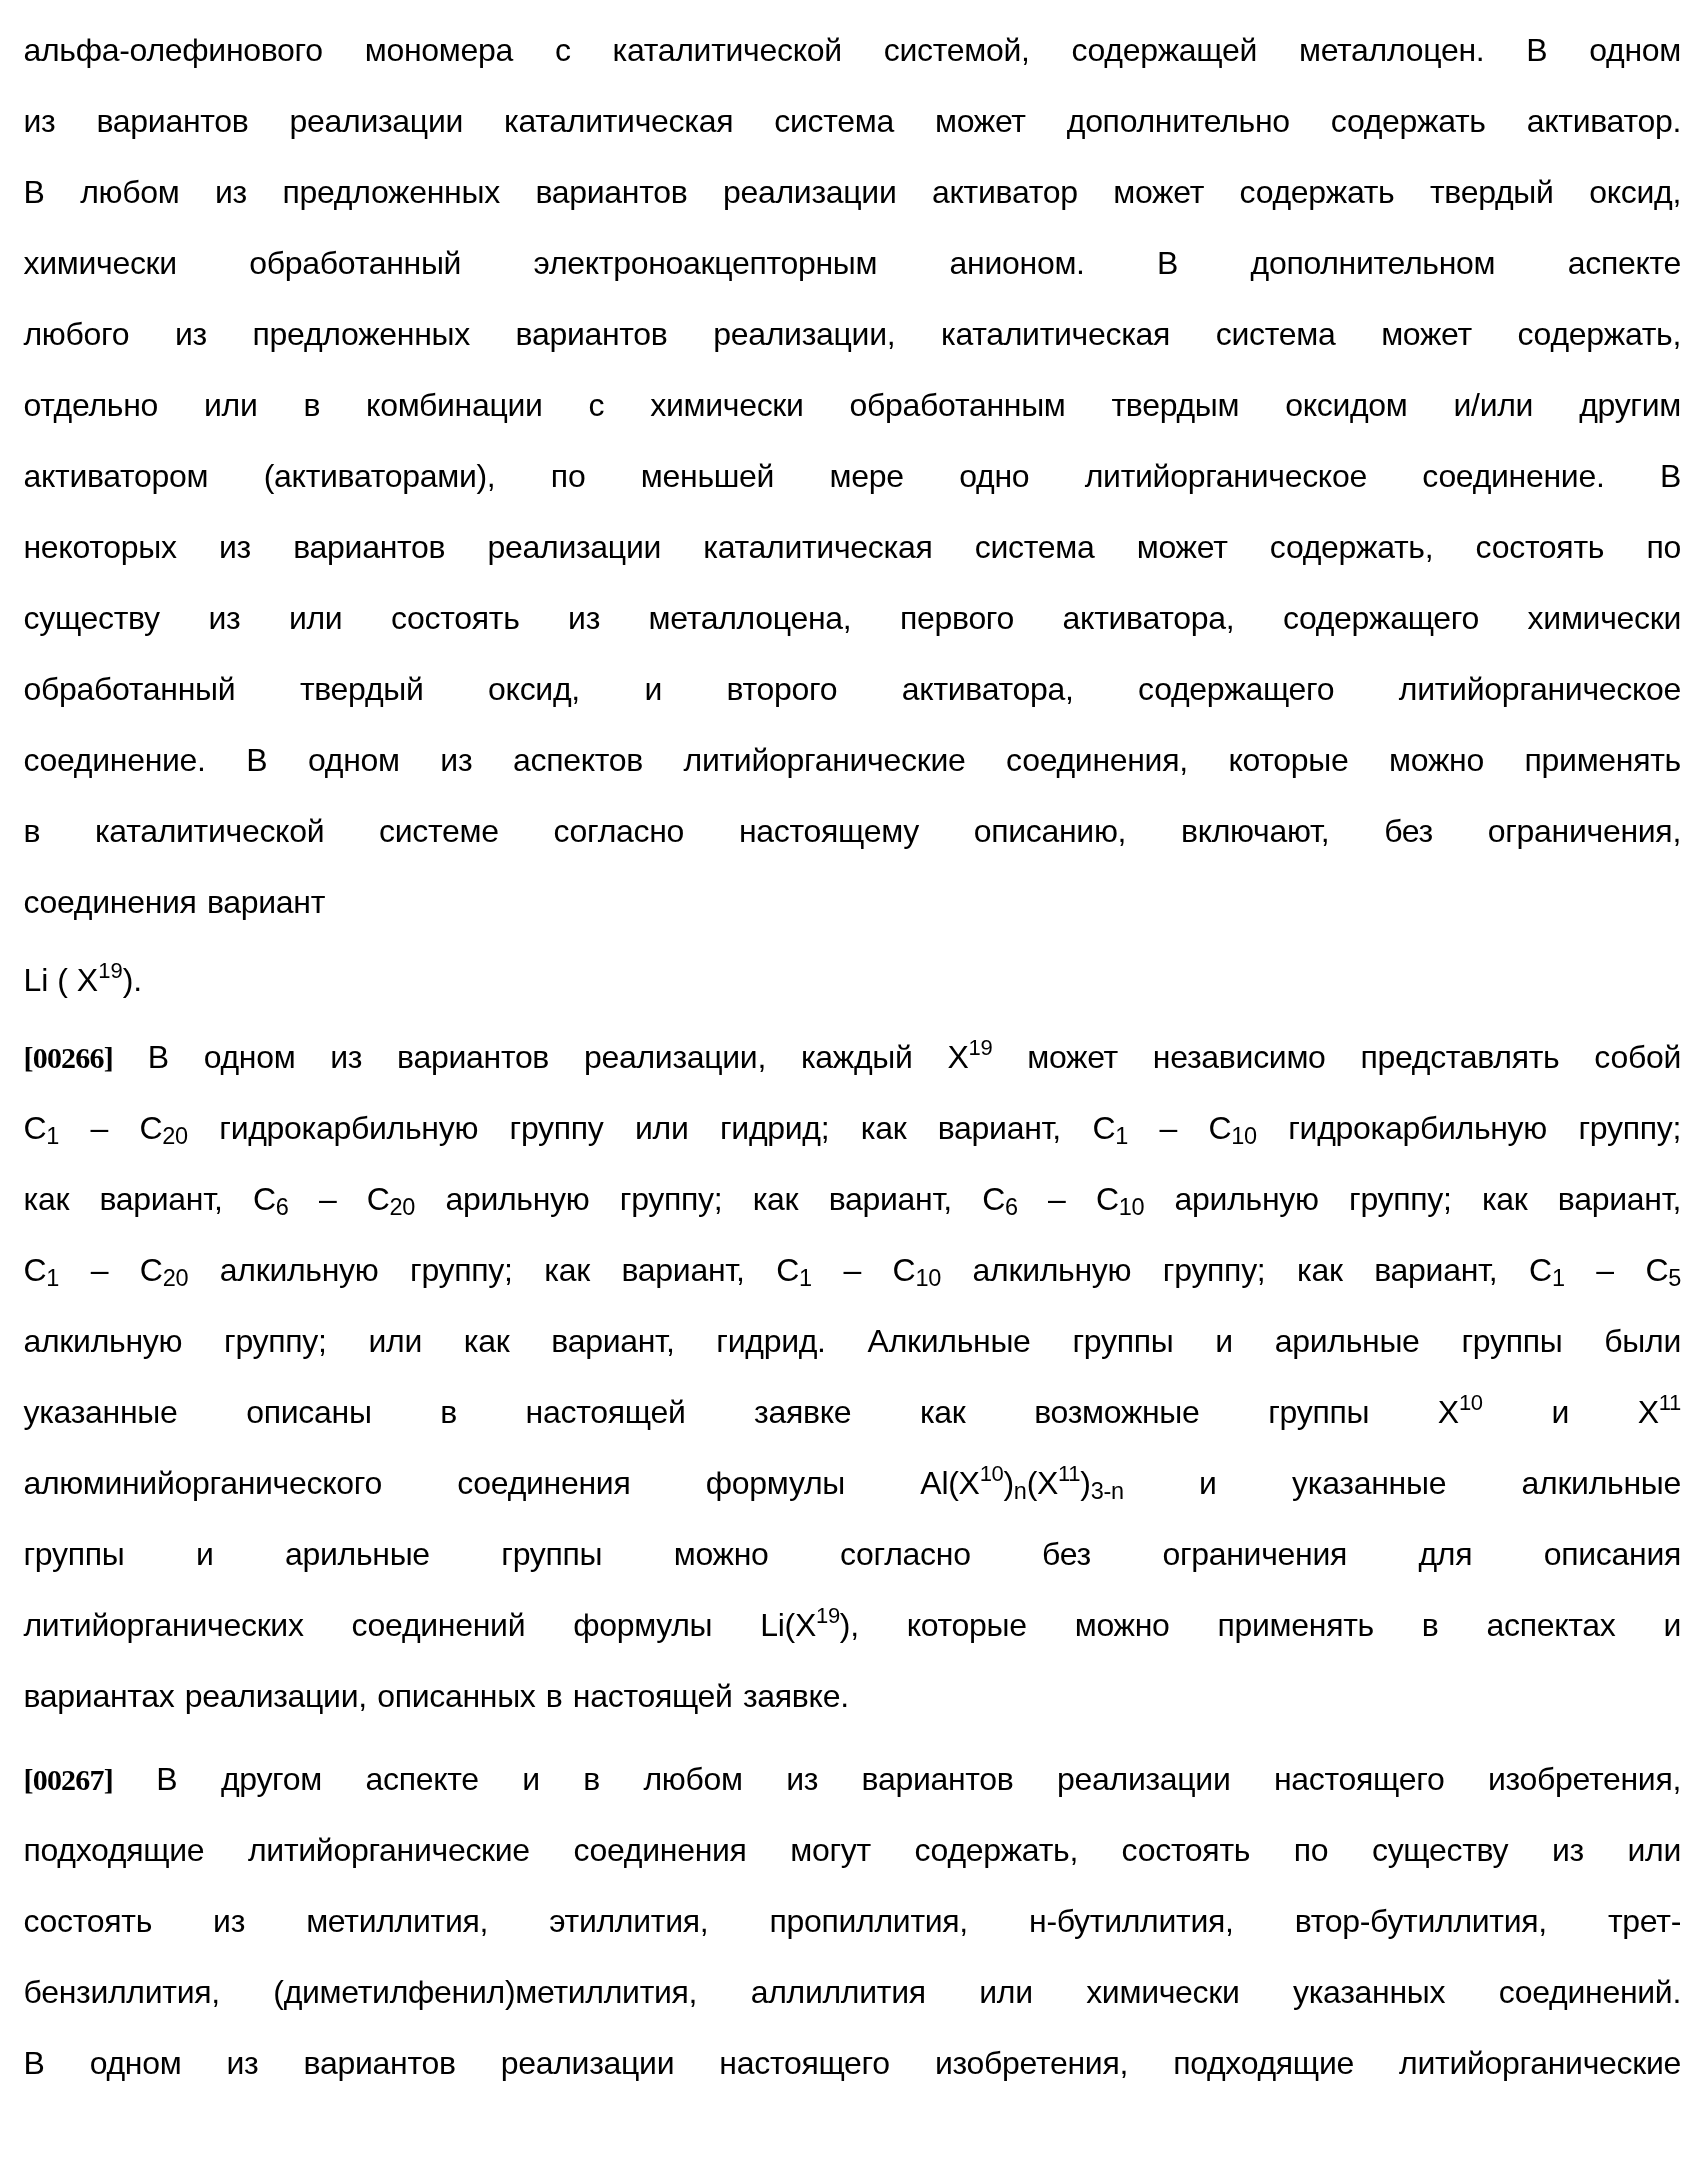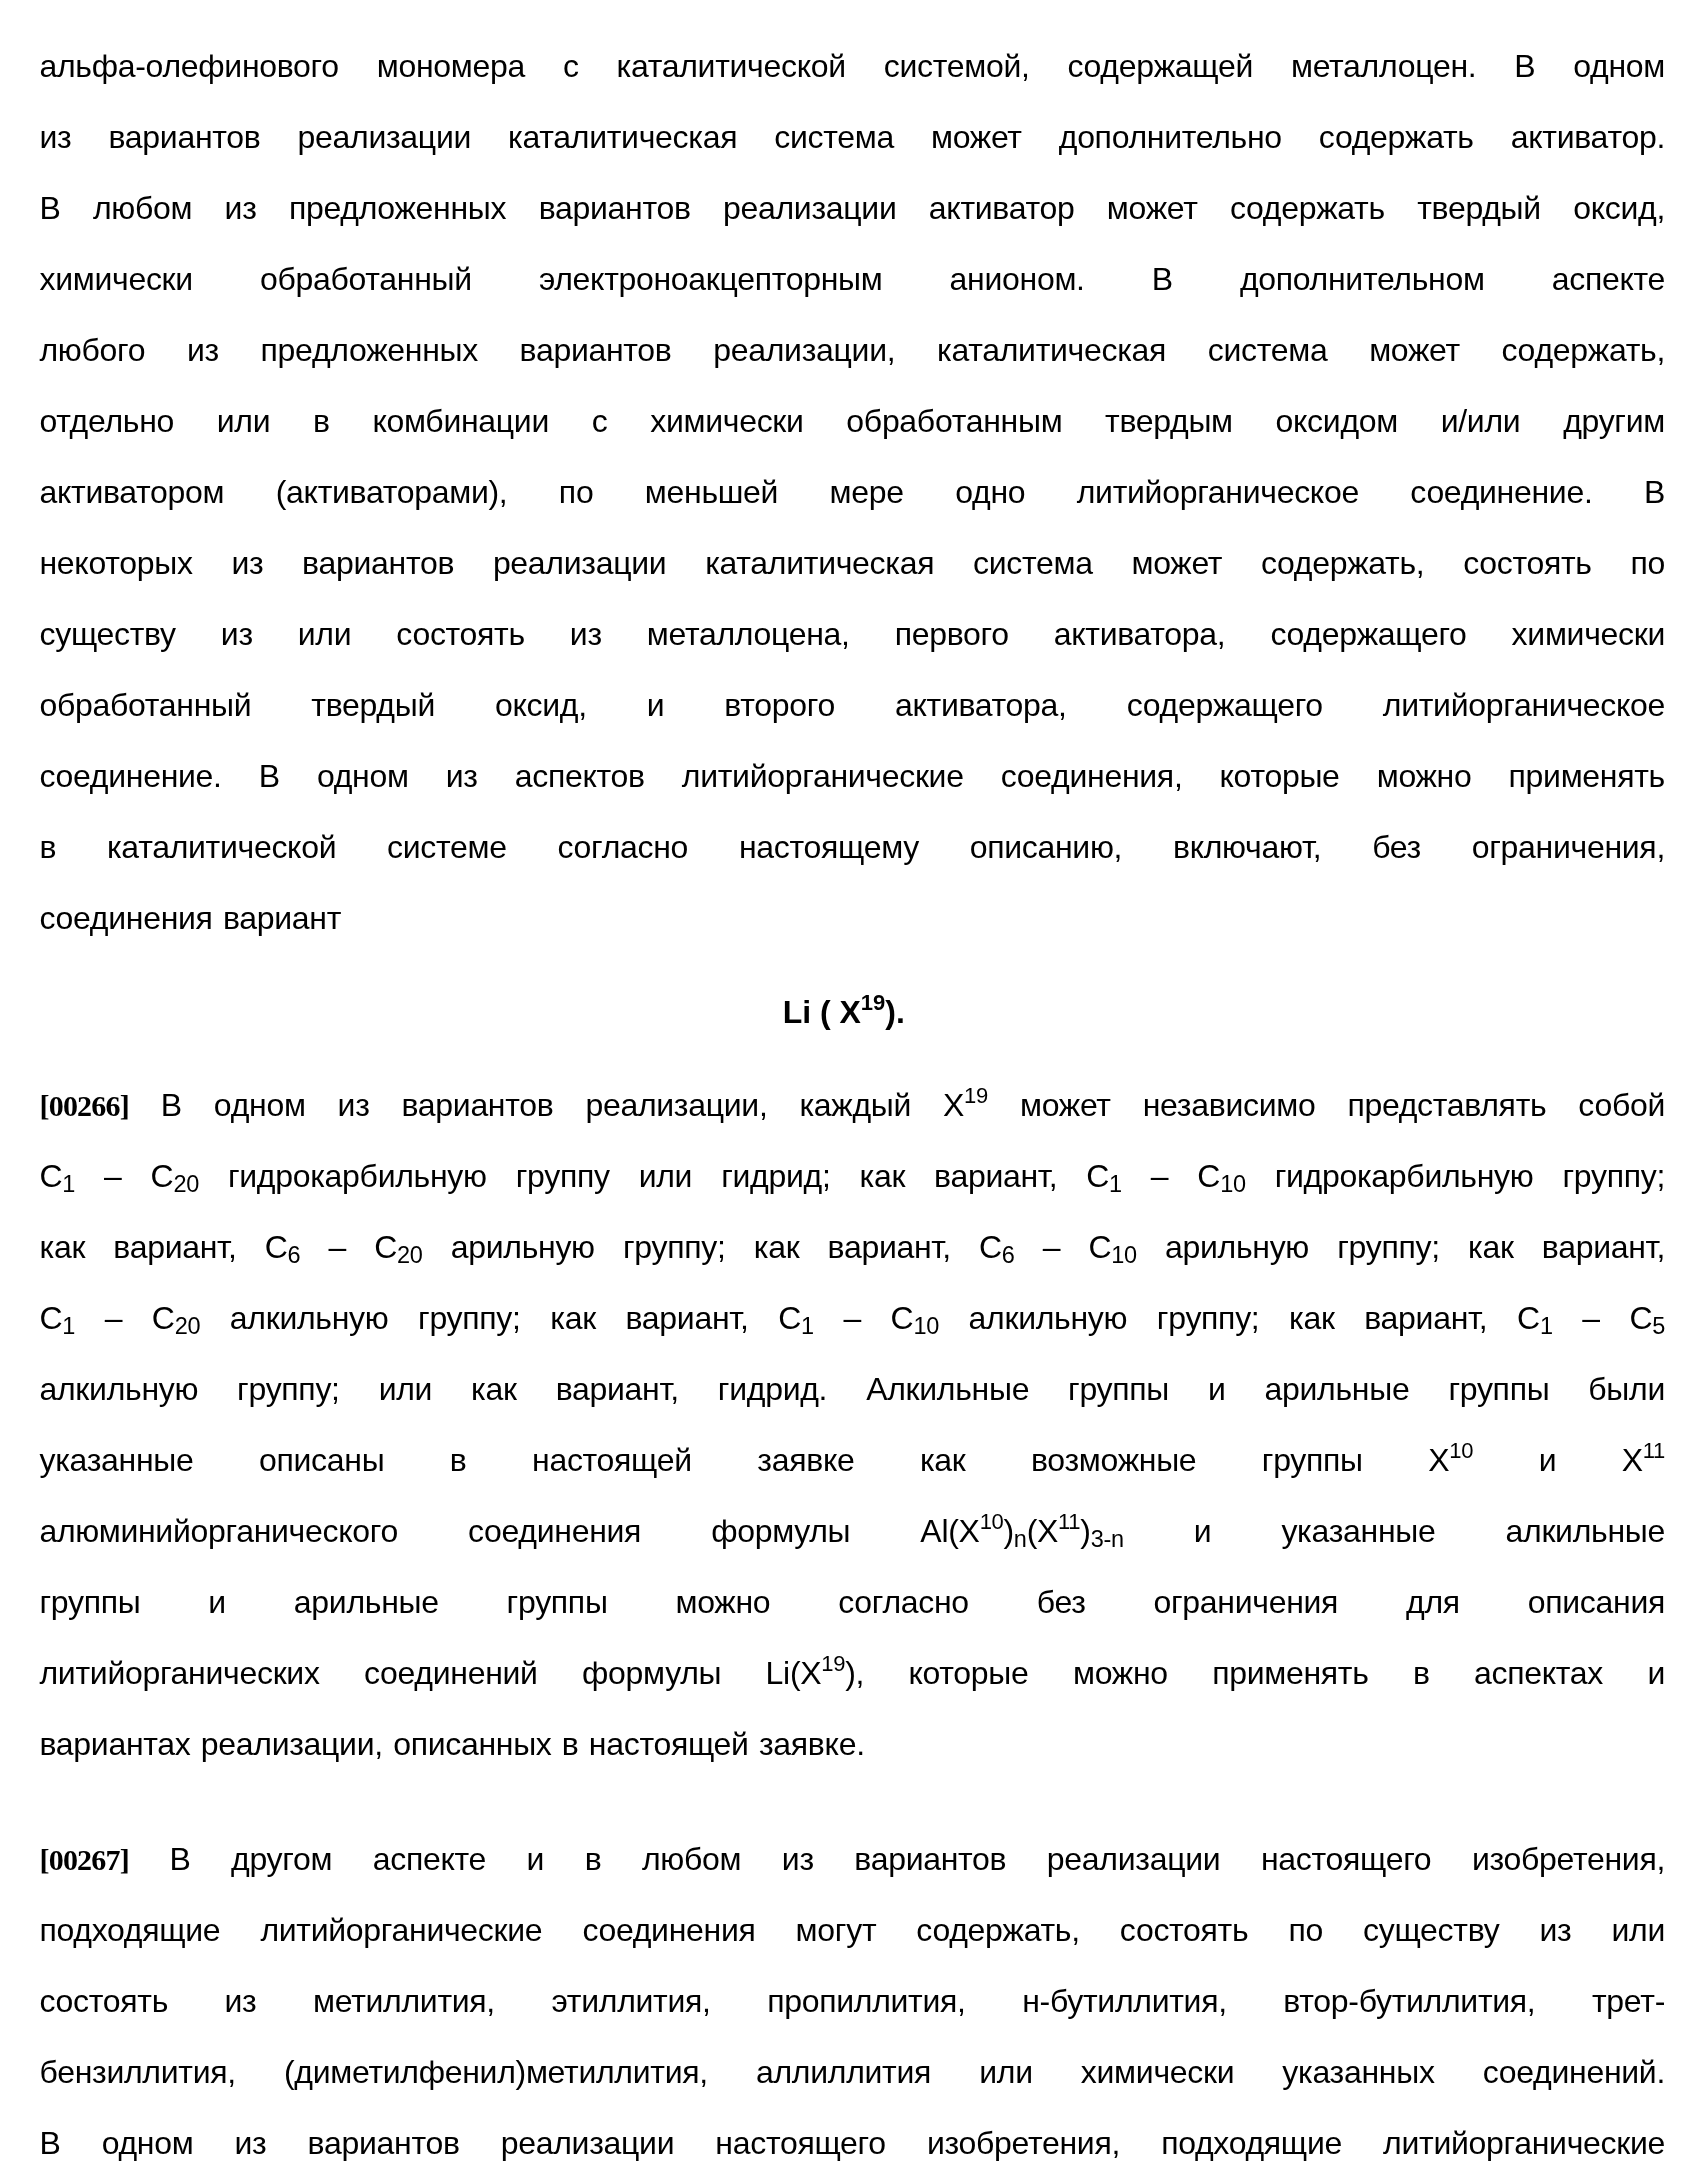--- a/index.html
+++ b/index.html
@@ -2,35 +2,35 @@
 <html style="font-size:13.4px"><head>
 <meta charset="utf-8">
 <style>
   html, body { margin: 0; padding: 0; background: #ffffff; }
   body {
     width: 1698px; height: 2183px; overflow: hidden;
     font-family: "Liberation Sans", "DejaVu Sans", sans-serif;
     color: #000000;
   }
   .page { position: relative; padding: 15px 17px 0 23.5px; box-sizing: border-box; width: 1698px; }
-  .para { margin: 16px; }
+  .para { margin: 0; }
   .line {
     font-size: 32px;
     line-height: 71px;
     height: 71px;
     white-space: nowrap;
     text-align: justify;
     text-align-last: justify;
     letter-spacing: -0.3px;
     word-spacing: 1.7px;
   }
   .line.last { text-align-last: left; }
   .formula {
     font-size: 32px; line-height: 84px; height: 84px;
-    text-align: center; padding-right: 17px; font-weight: bold;
+    text-align: left; padding-right: 17px;
   }
   .para-num {
     font-family: "Liberation Serif", "DejaVu Serif", serif;
     font-weight: bold; font-size: 30px; letter-spacing: -0.8px;
   }
   sup { font-size: 22px; line-height: 0; vertical-align: 13.4px; }
   sub { font-size: 23.5px; line-height: 0; vertical-align: -5px; }
   .gap { height: 11.8px; }
 </style>
 </head>

